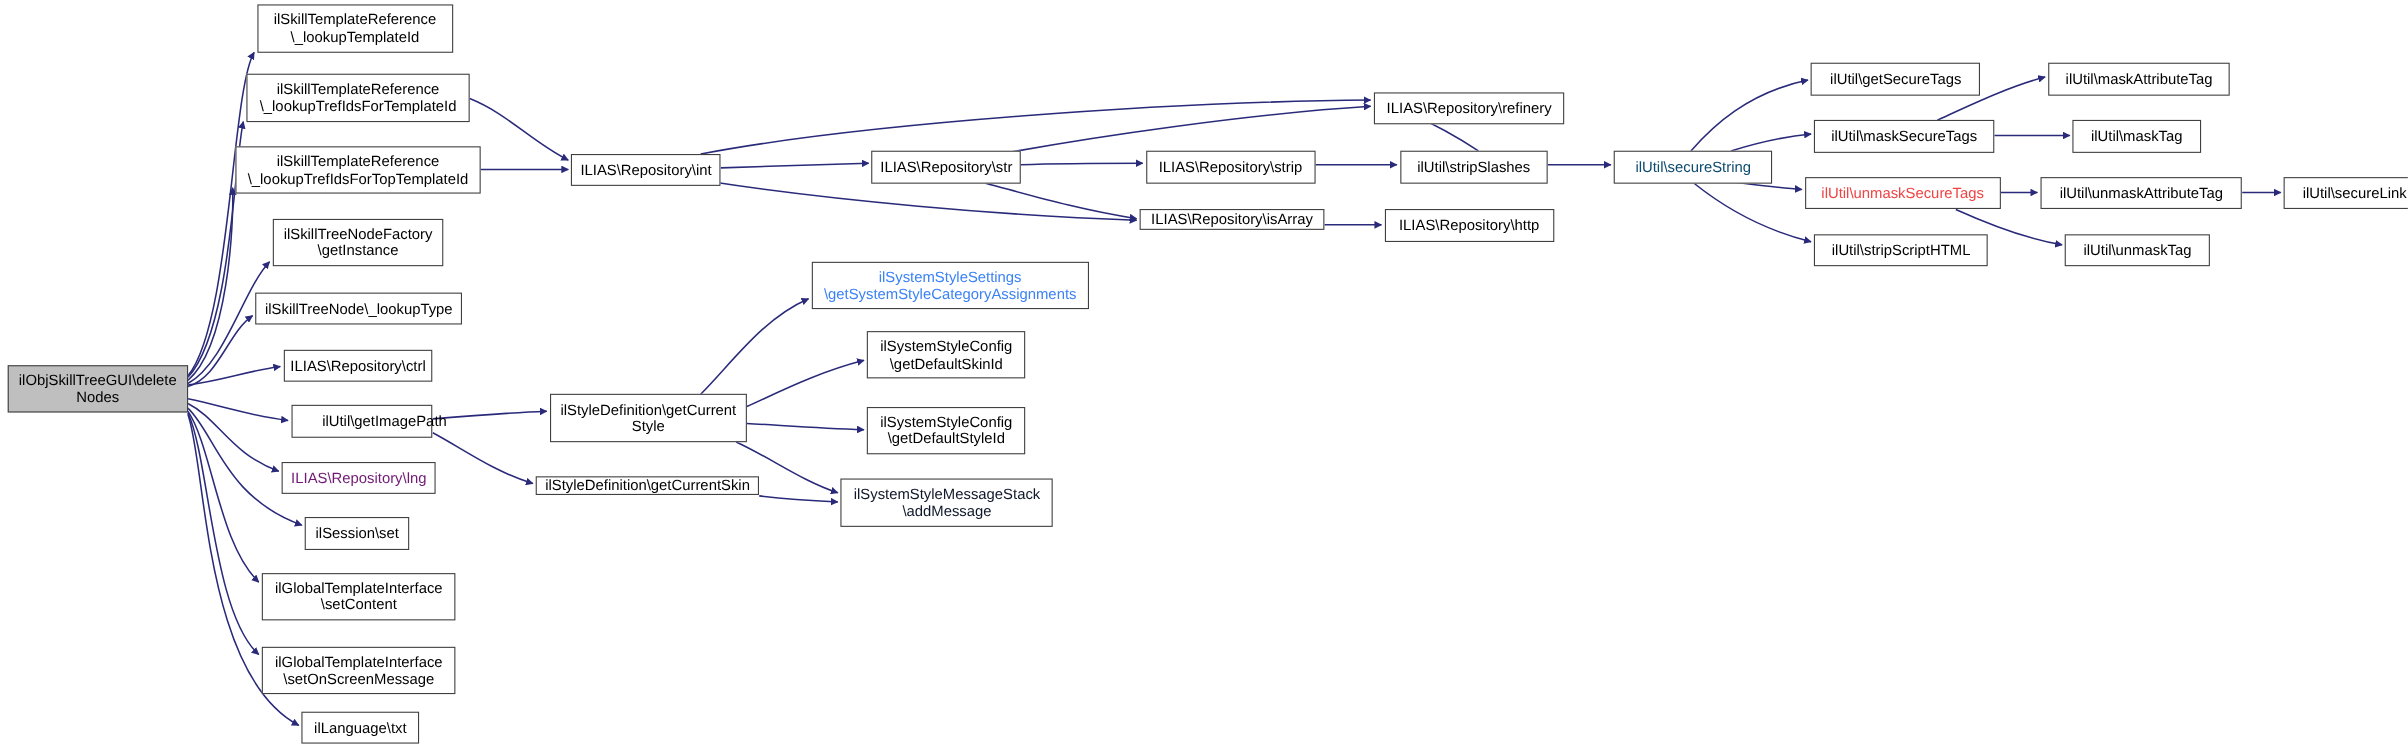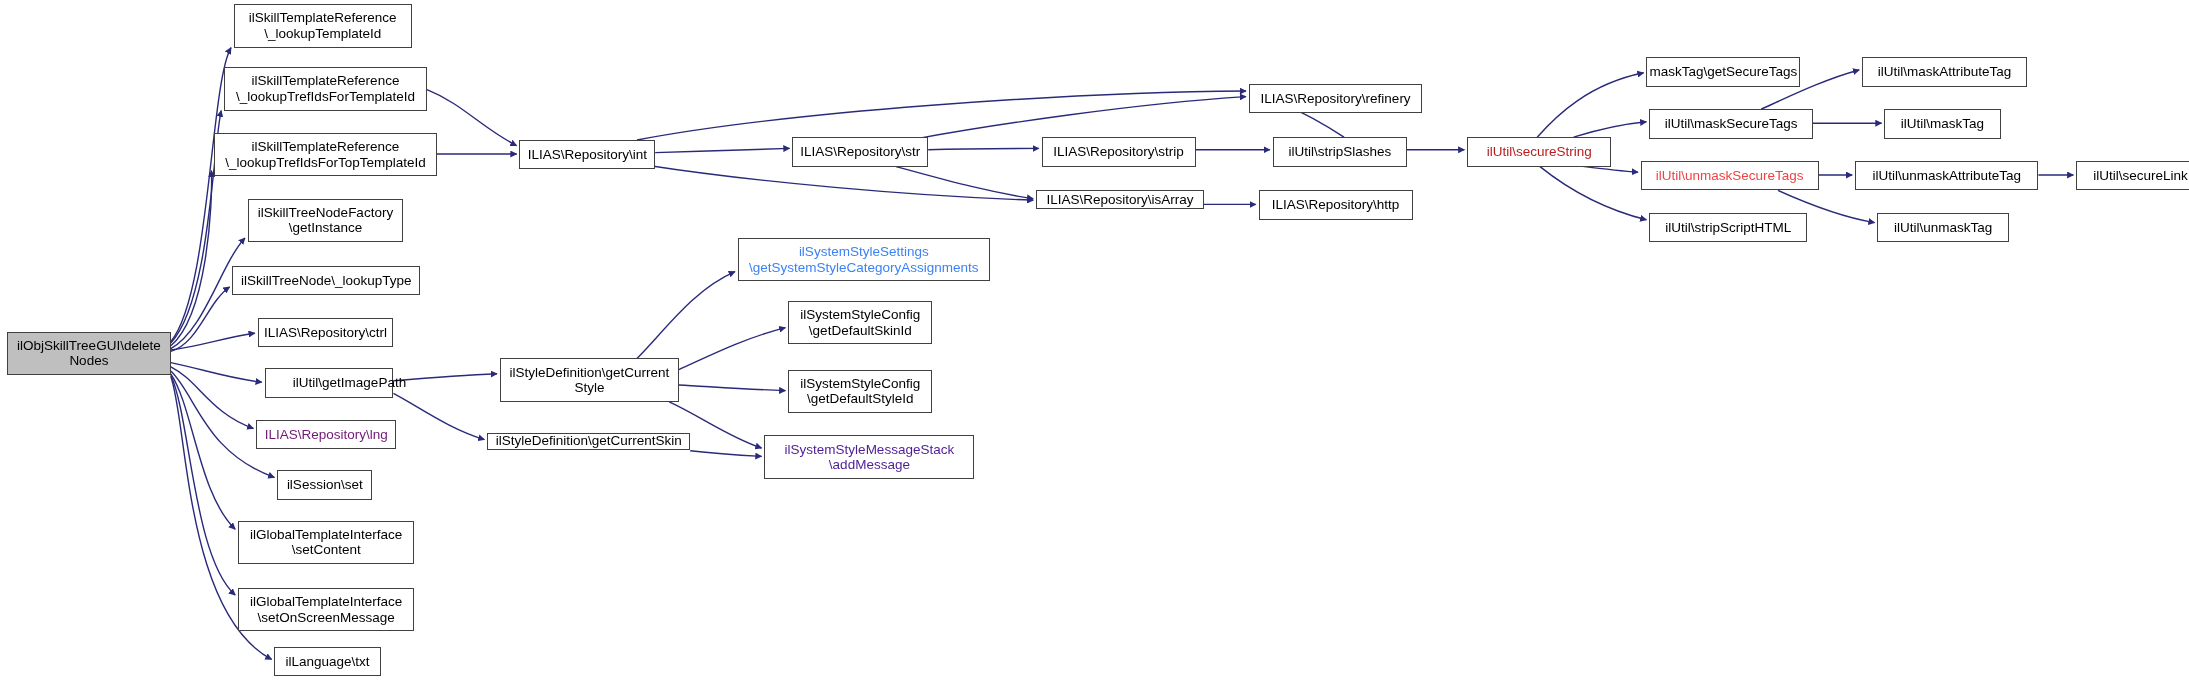--- a/index.html
+++ b/index.html
@@ -118,35 +118,35 @@
       <div class="node" style="left: 238px; top: 588px; width: 176.4px; height: 43.4px; border-color: rgb(64, 64, 64); color: rgb(0, 0, 0);">ilGlobalTemplateInterface
 \setOnScreenMessage</div>
       <div class="node" style="left: 274.4px; top: 647px; width: 106.4px; height: 29.4px; border-color: rgb(64, 64, 64); color: rgb(0, 0, 0);">ilLanguage\txt</div>
       <div class="node" style="left: 519.4px; top: 140px; width: 135.8px; height: 29.4px; border-color: rgb(64, 64, 64); color: rgb(0, 0, 0);">ILIAS\Repository\int</div>
       <div class="node" style="left: 792.4px; top: 137.2px; width: 135.8px; height: 29.4px; border-color: rgb(64, 64, 64); color: rgb(0, 0, 0);">ILIAS\Repository\str</div>
       <div class="node" style="left: 1036px; top: 190.4px; width: 168px; height: 19px; border-color: rgb(64, 64, 64); color: rgb(0, 0, 0); text-align: right;">ILIAS\Repository\isArray</div>
       <div class="node" style="left: 1041.6px; top: 137.2px; width: 154px; height: 29.4px; border-color: rgb(64, 64, 64); color: rgb(0, 0, 0);">ILIAS\Repository\strip</div>
       <div class="node" style="left: 1248.8px; top: 84px; width: 173.6px; height: 29.4px; border-color: rgb(64, 64, 64); color: rgb(0, 0, 0);">ILIAS\Repository\refinery</div>
       <div class="node" style="left: 1258.6px; top: 190.4px; width: 154px; height: 29.4px; border-color: rgb(64, 64, 64); color: rgb(0, 0, 0);">ILIAS\Repository\http</div>
       <div class="node" style="left: 1272.6px; top: 137.2px; width: 134.4px; height: 29.4px; border-color: rgb(64, 64, 64); color: rgb(0, 0, 0);">ilUtil\stripSlashes</div>
-      <div class="node" style="left: 1467.2px; top: 137.2px; width: 144.2px; height: 29.4px; border-color: rgb(64, 64, 64); color: #b91c1c;">ilUtil\secureString</div>
-      <div class="node" style="left: 1646.4px; top: 57.4px; width: 154px; height: 29.4px; border-color: rgb(64, 64, 64); color: rgb(0, 0, 0);">maskTag\getSecureTags</div>
+      <div class="node" style="left: 1467.2px; top: 137.2px; width: 144.2px; height: 29.4px; border-color: rgb(64, 64, 64); color: #0c4a6e;">ilUtil\secureString</div>
+      <div class="node" style="left: 1646.4px; top: 57.4px; width: 154px; height: 29.4px; border-color: rgb(64, 64, 64); color: rgb(0, 0, 0);">ilUtil\getSecureTags</div>
       <div class="node" style="left: 1649.2px; top: 109.2px; width: 163.8px; height: 29.4px; border-color: rgb(64, 64, 64); color: rgb(0, 0, 0);">ilUtil\maskSecureTags</div>
       <div class="node" style="left: 1640.8px; top: 161px; width: 177.8px; height: 29.4px; border-color: rgb(64, 64, 64); color: #ef4444;">ilUtil\unmaskSecureTags</div>
       <div class="node" style="left: 1649.2px; top: 212.8px; width: 158.2px; height: 29.4px; border-color: rgb(64, 64, 64); color: rgb(0, 0, 0);">ilUtil\stripScriptHTML</div>
       <div class="node" style="left: 1862px; top: 57.4px; width: 165.2px; height: 29.4px; border-color: rgb(64, 64, 64); color: rgb(0, 0, 0);">ilUtil\maskAttributeTag</div>
       <div class="node" style="left: 1884.4px; top: 109.2px; width: 116.2px; height: 29.4px; border-color: rgb(64, 64, 64); color: rgb(0, 0, 0); text-align: right;">ilUtil\maskTag</div>
       <div class="node" style="left: 1855px; top: 161px; width: 183.4px; height: 29.4px; border-color: rgb(64, 64, 64); color: rgb(0, 0, 0);">ilUtil\unmaskAttributeTag</div>
       <div class="node" style="left: 1877.4px; top: 212.8px; width: 131.6px; height: 29.4px; border-color: rgb(64, 64, 64); color: rgb(0, 0, 0);">ilUtil\unmaskTag</div>
       <div class="node" style="left: 2076.2px; top: 161px; width: 128.8px; height: 29.4px; border-color: rgb(64, 64, 64); color: rgb(0, 0, 0);">ilUtil\secureLink</div>
       <div class="node" style="left: 499.8px; top: 358.4px; width: 179.2px; height: 43.4px; border-color: rgb(64, 64, 64); color: rgb(0, 0, 0);">ilStyleDefinition\getCurrent
 Style</div>
       <div class="node" style="left: 487.2px; top: 432.6px; width: 203px; height: 17px; border-color: rgb(64, 64, 64); color: rgb(0, 0, 0);">ilStyleDefinition\getCurrentSkin</div>
       <div class="node" style="left: 737.8px; top: 238px; width: 252px; height: 43.4px; border-color: rgb(64, 64, 64); color: #3b82f6;">ilSystemStyleSettings
 \getSystemStyleCategoryAssignments</div>
       <div class="node" style="left: 788.2px; top: 301px; width: 144.2px; height: 43.4px; border-color: rgb(64, 64, 64); color: rgb(0, 0, 0);">ilSystemStyleConfig
 \getDefaultSkinId</div>
       <div class="node" style="left: 788.2px; top: 369.6px; width: 144.2px; height: 43.4px; border-color: rgb(64, 64, 64); color: rgb(0, 0, 0);">ilSystemStyleConfig
 \getDefaultStyleId</div>
-      <div class="node" style="left: 764.4px; top: 435.4px; width: 210px; height: 43.4px; border-color: rgb(64, 64, 64); color: #4c1d95;">ilSystemStyleMessageStack
+      <div class="node" style="left: 764.4px; top: 435.4px; width: 193px; height: 43.4px; border-color: rgb(64, 64, 64); color: #0f172a;">ilSystemStyleMessageStack
 \addMessage</div>
     </div>
 </div>
 
 </body></html>

